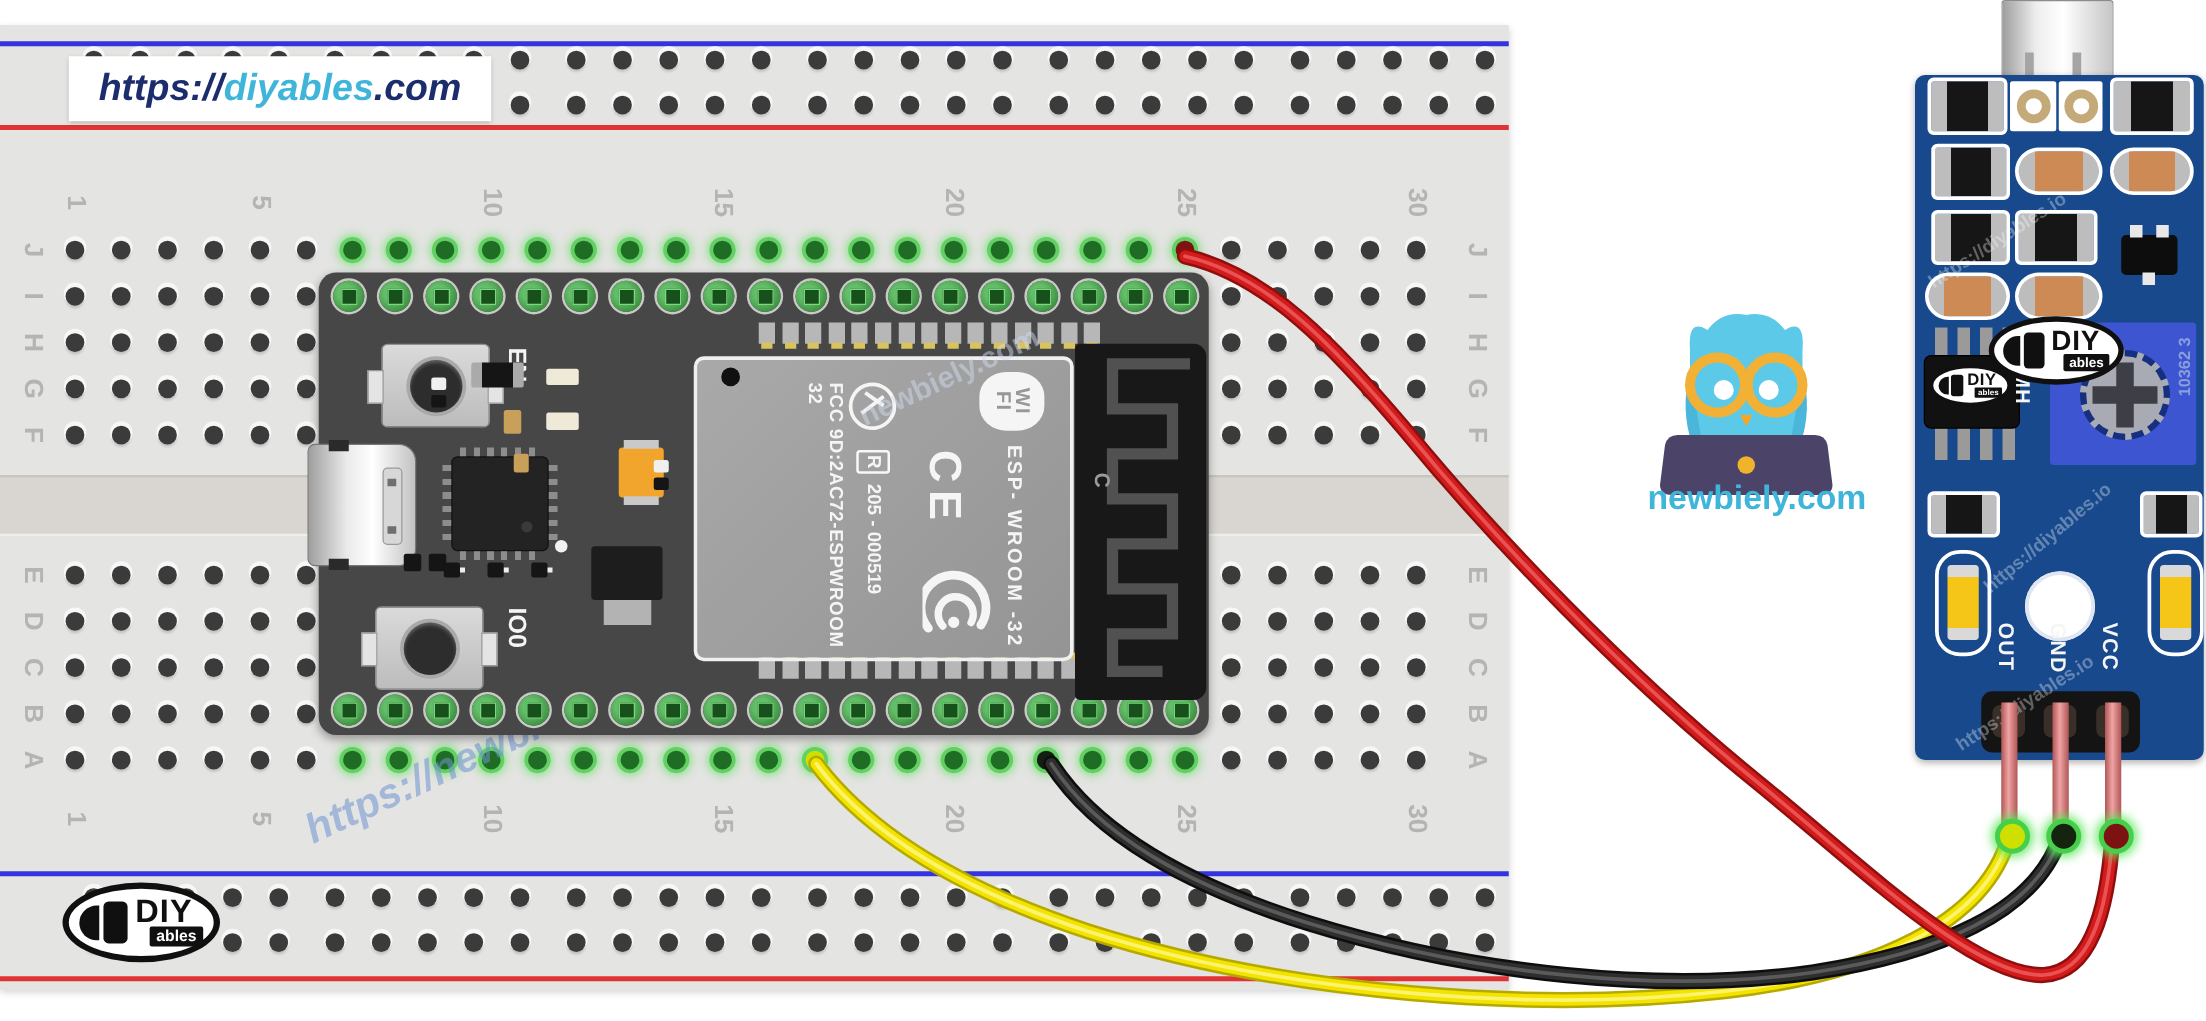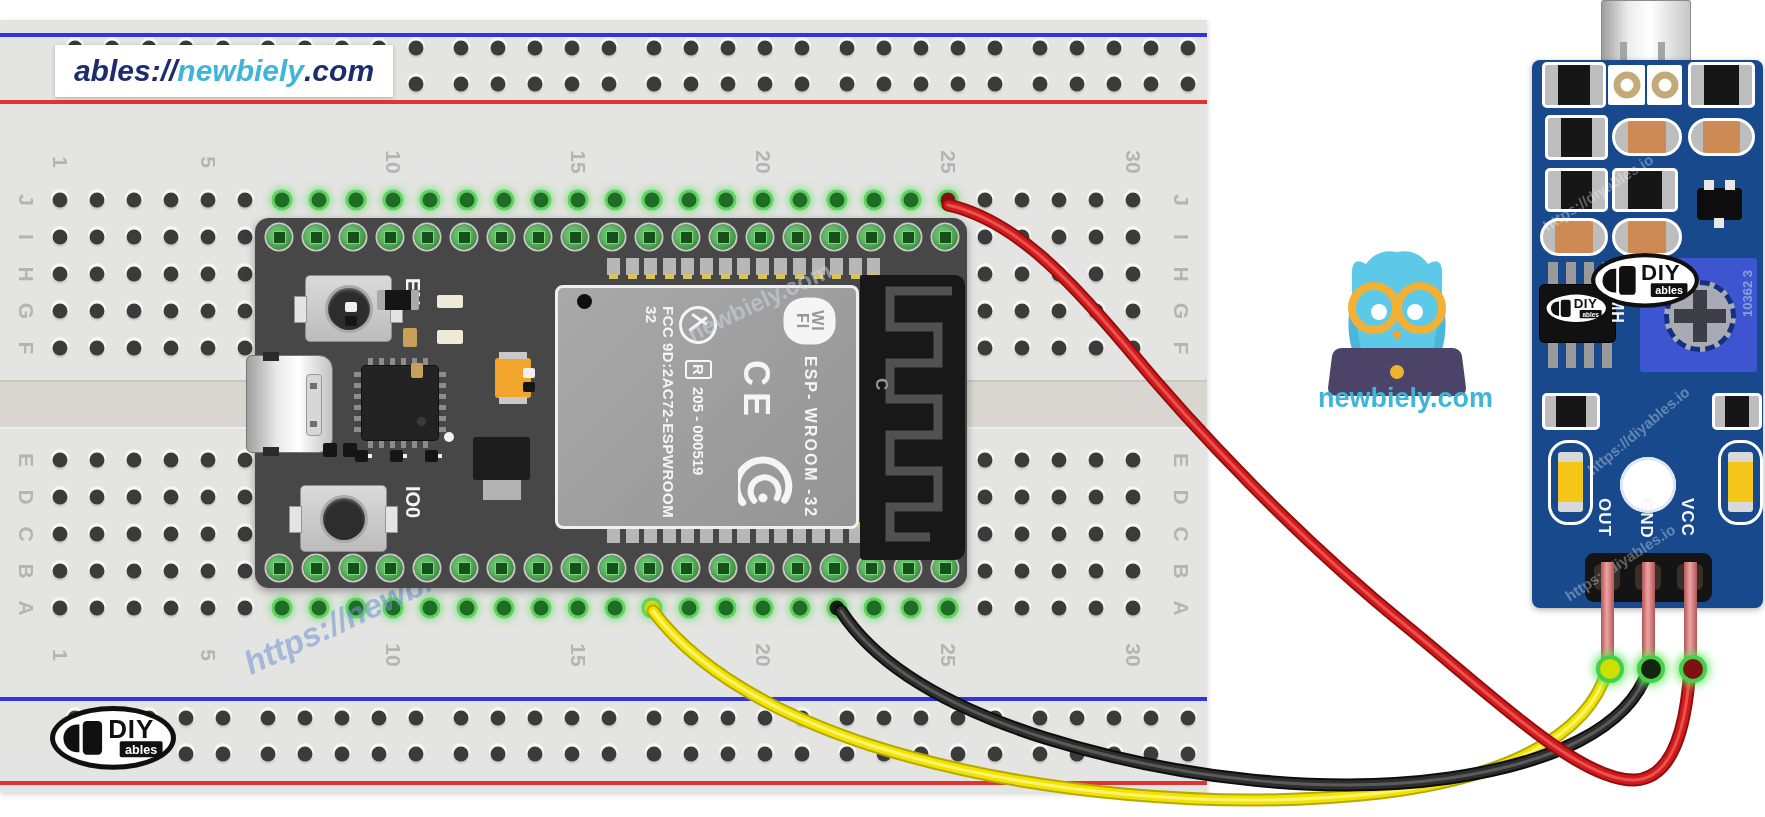--- a/index.html
+++ b/index.html
@@ -926,18 +926,18 @@
     <rect x="70" y="64" width="10" height="7" fill="#f2b134"></rect>
     <circle cx="57" cy="74" r="8" fill="#ffffff"></circle>
     <circle cx="93" cy="74" r="8" fill="#ffffff"></circle>
     <path d="M70,94 L80,94 L75,103 Z" fill="#f5a623"></path>
     <path d="M20,110 L130,110 Q138,110 140,118 L144,150 Q144,158 134,158 L16,158 Q6,158 6,150 L10,118 Q12,110 20,110 Z" fill="#4c4468"></path>
     <circle cx="75" cy="134" r="7" fill="#f0b42c"></circle>
   </svg>
   <div class="mascot-label">newbiely.com</div>
 
   <div class="url-banner">
-    <span class="u-navy">ables://</span>
-      <span class="u-blue">newbiely</span>
+    <span class="u-navy">https://</span>
+      <span class="u-blue">diyables</span>
       <span class="u-navy">.com</span>
   </div>
 
 </div>
 
 </body></html>

